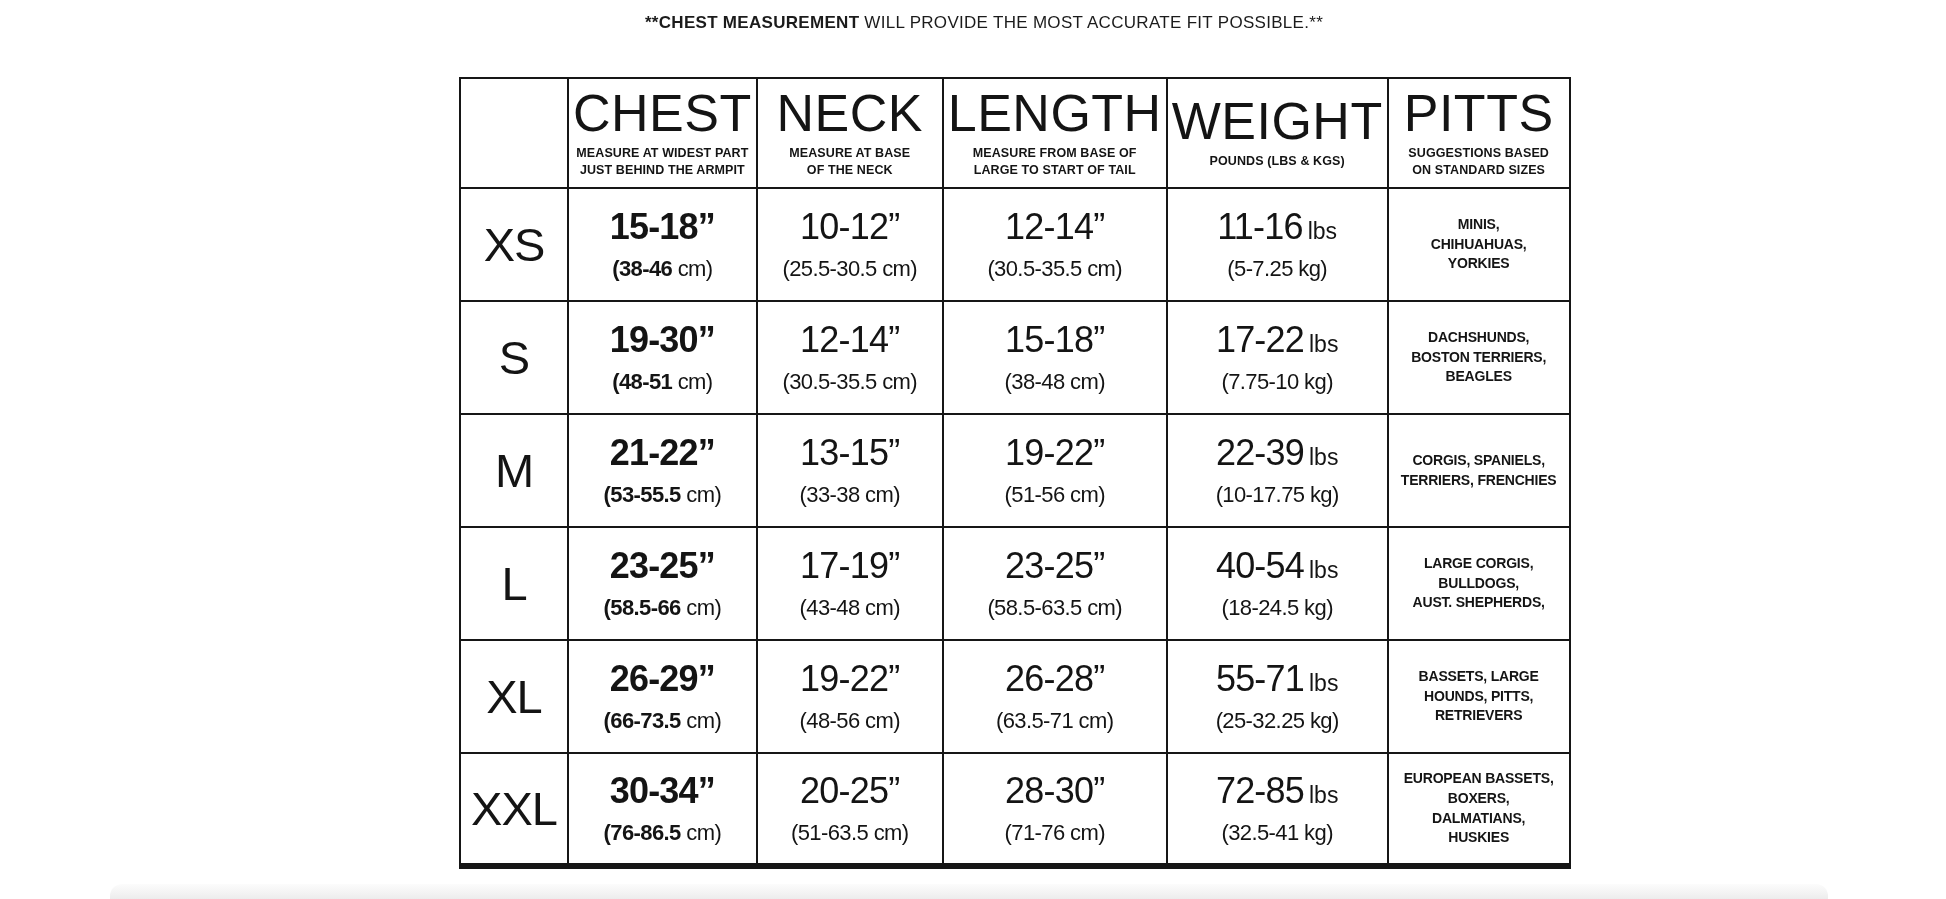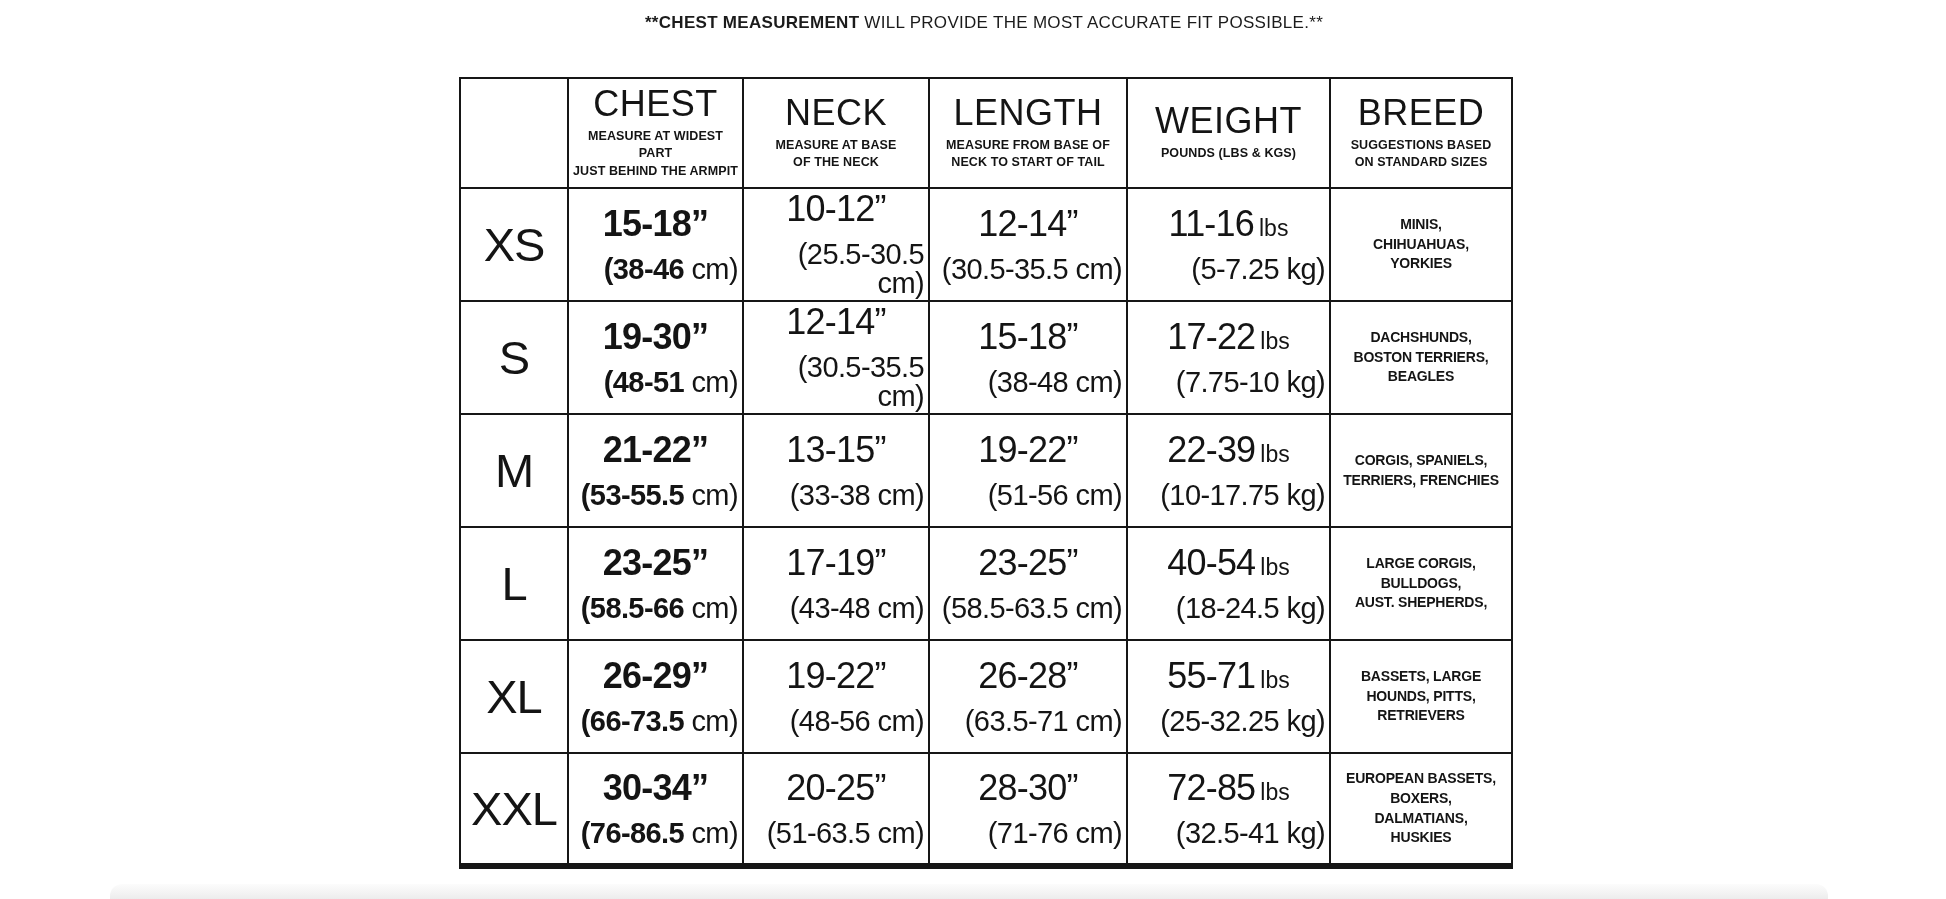--- a/index.html
+++ b/index.html
@@ -32,30 +32,30 @@
   thead td { border-bottom-width: 3px; }
   tbody td { border-top-width: 3px; border-bottom-width: 3px; }
 
   .col-size   { width: 108px; }
   .col-chest  { width: 175px; }
   .col-neck   { width: 186px; }
   .col-length { width: 198px; }
   .col-weight { width: 203px; }
   .col-breed  { width: 182px; }
 
-  .head-label { font-size: 36px; letter-spacing: 0.5px; line-height: 1; }
+  .head-label { font-size: 52px; letter-spacing: 0.5px; line-height: 1; }
   .head-sub {
     font-size: 12.5px; font-weight: 700; line-height: 1.4;
     margin-top: 6px; white-space: pre-line; letter-spacing: 0.1px;
   }
 
   .size-letter { font-size: 47px; letter-spacing: -1px; }
 
   .in-line { font-size: 36px; letter-spacing: -0.8px; line-height: 1; }
-  .cm-line { font-size: 29px; letter-spacing: -0.6px; line-height: 1; margin-top: 13px; text-align: right; }
+  .cm-line { font-size: 22px; letter-spacing: -0.6px; line-height: 1; margin-top: 13px; }
   td.chest .in-line, td.chest .cm-bold { font-weight: 700; }
 
   td.weight .unit { font-size: 23px; margin-left: 5px; letter-spacing: 0; }
 
   .breed-text {
     font-size: 14px; font-weight: 700; line-height: 1.42;
     white-space: pre-line; letter-spacing: -0.2px;
   }
 
   .bottom-strip {
@@ -87,28 +87,28 @@
 JUST BEHIND THE ARMPIT</div>
       </td>
       <td>
         <div class="head-label">NECK</div>
         <div class="head-sub">MEASURE AT BASE
 OF THE NECK</div>
       </td>
       <td>
         <div class="head-label">LENGTH</div>
         <div class="head-sub">MEASURE FROM BASE OF
-NECK TO START OF TAIL</div>
+LARGE TO START OF TAIL</div>
       </td>
       <td>
         <div class="head-label">WEIGHT</div>
         <div class="head-sub">POUNDS (LBS &amp; KGS)</div>
       </td>
       <td>
-        <div class="head-label">BREED</div>
+        <div class="head-label">PITTS</div>
         <div class="head-sub">SUGGESTIONS BASED
 ON STANDARD SIZES</div>
       </td>
     </tr>
   </thead>
   <tbody>
     <tr>
       <td class="size-letter">XS</td>
       <td class="chest">
         <div class="in-line">15-18”</div>

